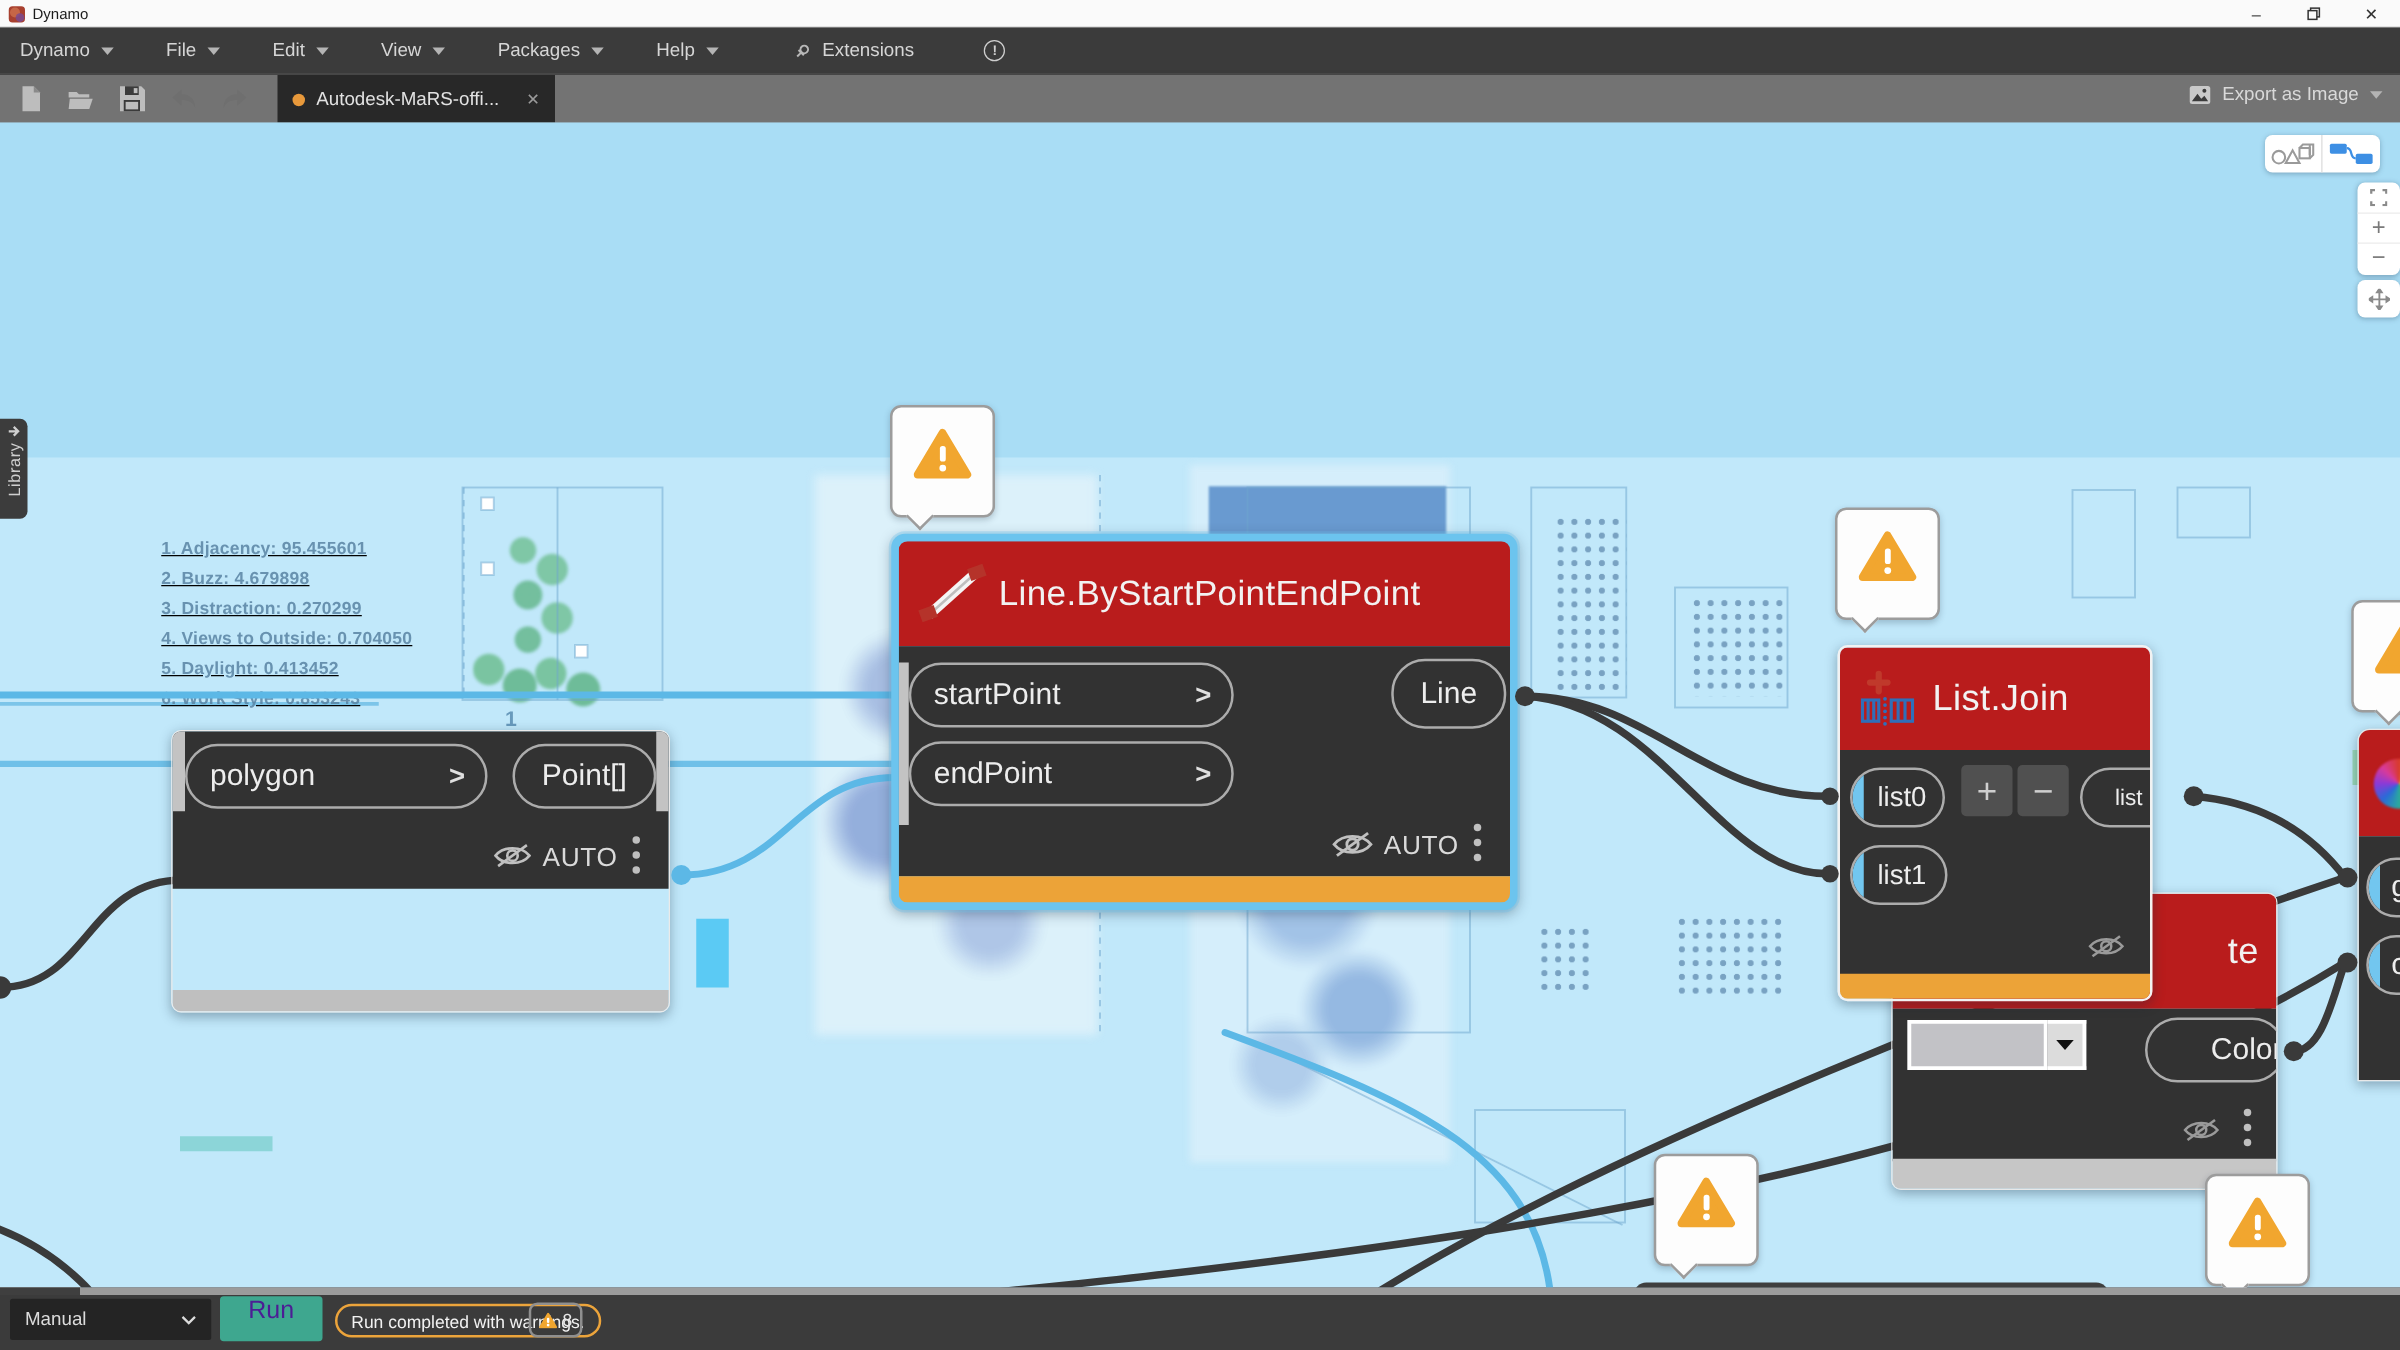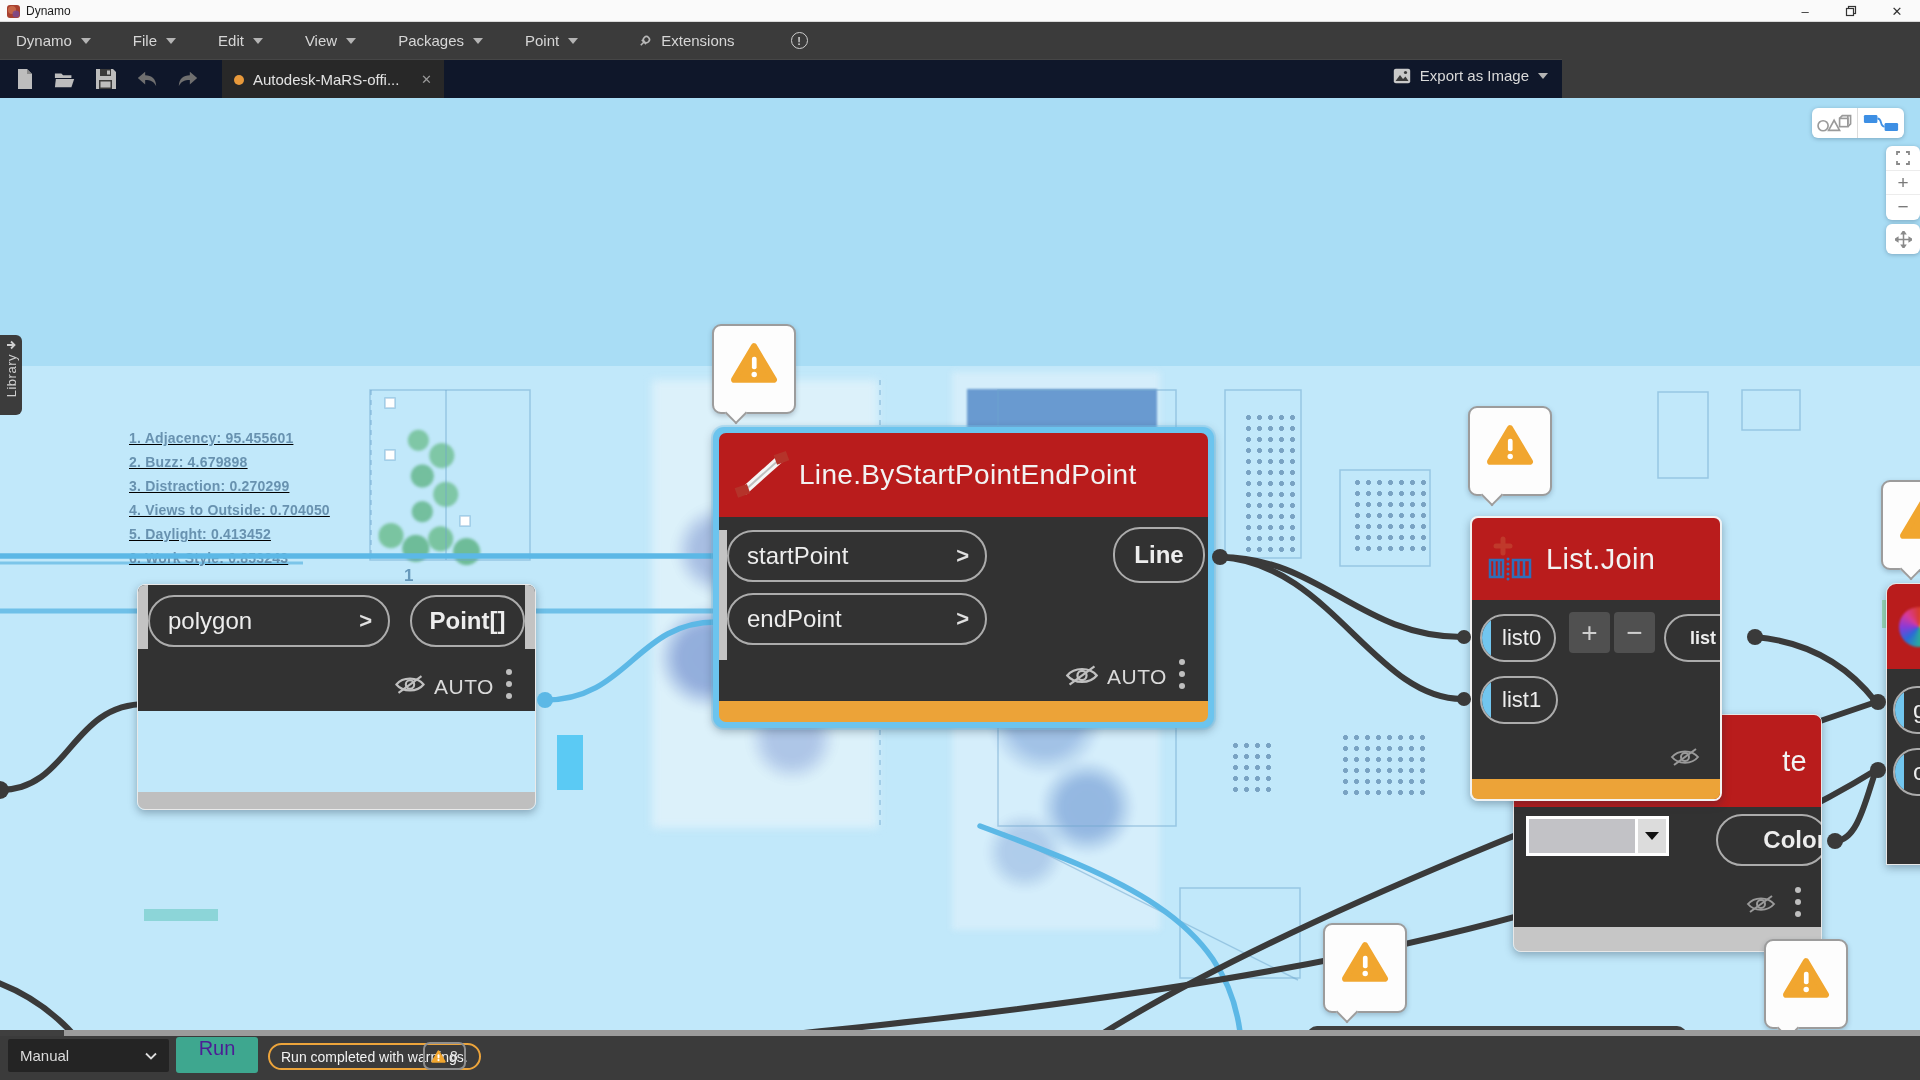--- a/index.html
+++ b/index.html
@@ -15,21 +15,21 @@
   .winbtn { width:46px; height:22px; display:flex; align-items:center; justify-content:center;
             color:#333; font-size:13px; }
 
   #menubar { left:0; top:22px; width:1920px; height:37px; background:#3b3b3b;
              display:flex; align-items:center; padding-left:16px; }
   .menu-item { display:flex; align-items:center; gap:9px; margin-right:42px;
                color:#d6d6d6; font-size:15px; cursor:default; }
   .caret-down { width:0; height:0; border-left:5px solid transparent;
                 border-right:5px solid transparent; border-top:6px solid #b4b4b4; }
 
-  #toolbar { left:0; top:59px; width:1562px; height:39px; background:#0f172a;
+  #toolbar { left:0; top:59px; width:1920px; height:39px; background:#737373;
              border-top:1px solid #464646; }
   .tbicon { position:absolute; top:8px; width:22px; height:22px; }
   #doc-tab { position:absolute; left:222px; top:0; width:222px; height:39px; background:#282828;
              display:flex; align-items:center; padding:0 12px; }
   #doc-tab .dot { width:10px; height:10px; border-radius:50%; background:#E8993B; margin-right:9px; flex:none; }
   #doc-tab .tab-title { color:#e2e2e2; font-size:15px; white-space:nowrap; overflow:hidden; flex:1; }
   #doc-tab .tab-close { color:#9a9a9a; font-size:13px; margin-left:8px; }
   #export-group { position:absolute; right:14px; top:7px; display:flex; align-items:center; gap:9px;
                   color:#d9d9d9; font-size:15px; }
 
@@ -48,21 +48,21 @@
   
   .node { position:absolute; border-radius:8px; overflow:hidden;
           box-shadow:0 3px 9px rgba(20,40,60,0.35); }
   .node-header { position:relative; background:#b91c1c; display:flex; align-items:center; }
   .node-title { color:#f2f2f2; font-size:29px; font-weight:300; letter-spacing:0.3px; white-space:nowrap; }
   .node-body { position:relative; background:#323232; }
   .port-strip { position:absolute; background:#c3c3c3; }
   .pill { position:absolute; display:flex; align-items:center; border:2px solid #ACACAC;
           border-radius:27px; color:#EDEDED; font-size:24px; }
   .pill.inp { justify-content:space-between; padding:0 16px 0 18px; }
-  .pill.outp { justify-content:center;font-weight:bold; }
+  .pill.outp { justify-content:center; }
   .chev { font-weight:700; font-size:22px; color:#E0E0E0; }
   .lacing { color:#DADADA; font-size:21px; letter-spacing:0.5px; }
   .kebab { display:flex; flex-direction:column; gap:6px; align-items:center; }
   .kebab i { width:6px; height:6px; border-radius:50%; background:#BFBFBF; }
   .node-foot { position:absolute; left:0; right:0; bottom:0; background:#BFBFBF; }
   .warnbar { position:absolute; left:0; right:0; bottom:0; background:#ECA338; }
   .blue-port-strip { position:absolute; left:0; top:0; bottom:0; width:9px; background:#72C6EF; }
 
   .lj-btn { position:absolute; width:41px; height:41px; background:#505050; border-radius:4px;
             color:#CFCFCF; font-size:28px; display:flex; align-items:center; justify-content:center; }
@@ -145,21 +145,21 @@
     </div>
   <div class="menu-item">
       <span>View</span>
       <span class="caret-down"></span>
     </div>
   <div class="menu-item">
       <span>Packages</span>
       <span class="caret-down"></span>
     </div>
   <div class="menu-item">
-      <span>Point</span>
+      <span>Help</span>
       <span class="caret-down"></span>
     </div>
   <div class="menu-item" style="margin-left:18px">
     <svg width="14" height="14">
       <g transform="rotate(45 7 7)" stroke="#b8b8b8" stroke-width="1.6" fill="none">
         <circle cx="7" cy="5" r="3"></circle>
           <line x1="7" y1="8" x2="7" y2="13"></line>
           <line x1="4" y1="8.5" x2="10" y2="8.5"></line>
       </g>
     </svg>

